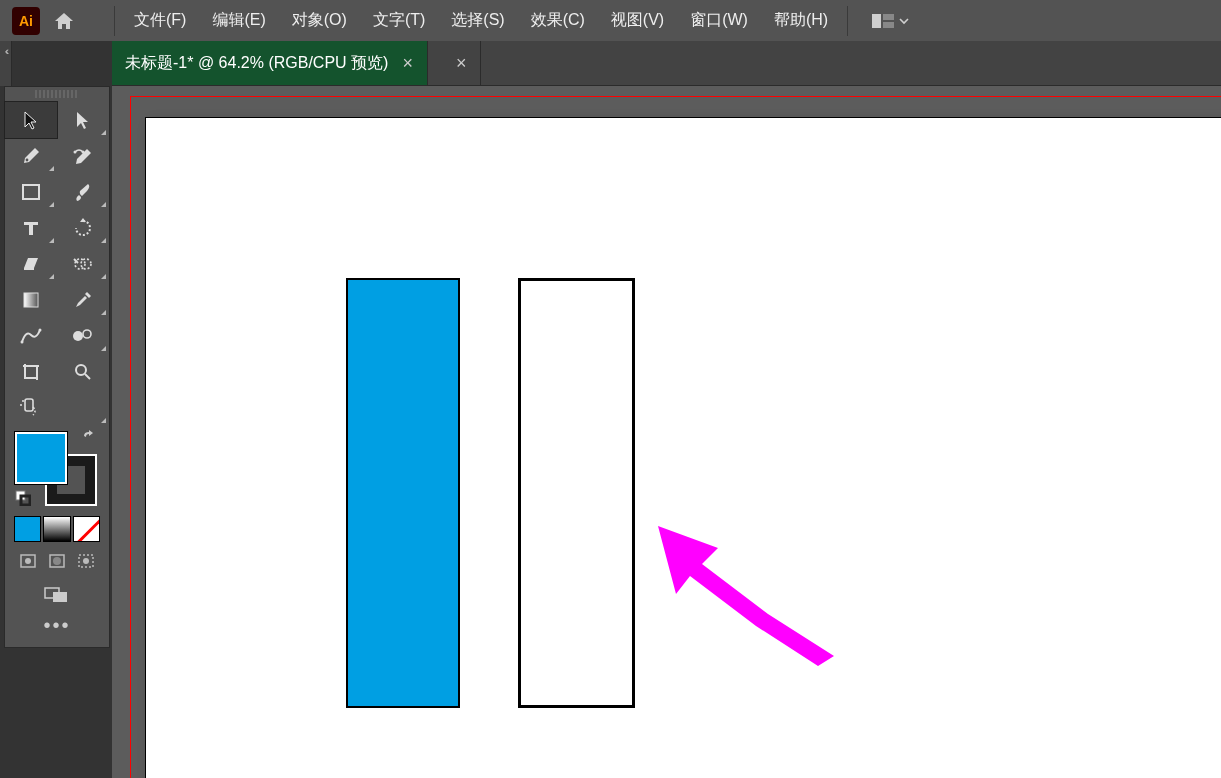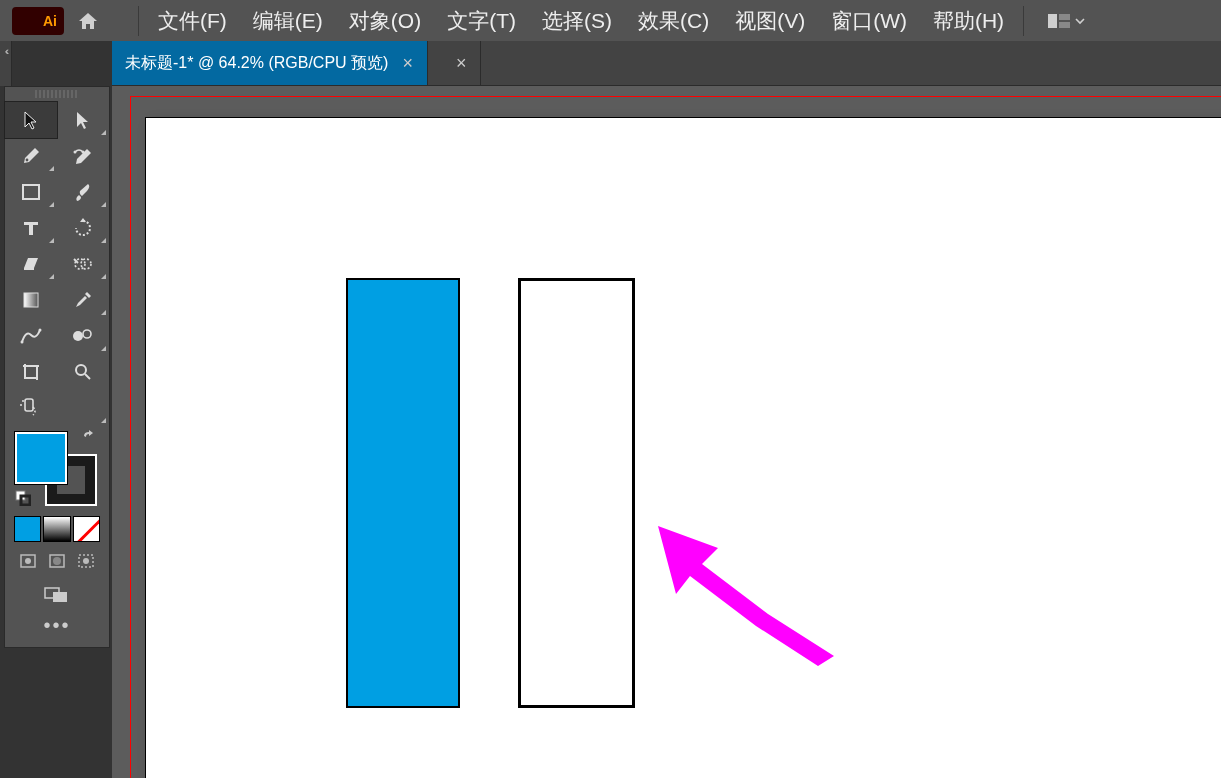--- a/index.html
+++ b/index.html
@@ -1,29 +1,29 @@
 <!DOCTYPE html>
 <html><head>
 <meta charset="utf-8">
 <style>
   html,body{margin:0;padding:0;width:1221px;height:778px;background:#333;font-family:"Microsoft YaHei",Arial,sans-serif;font-size:15px;color:#ddd;overflow:hidden;}
   
   .menubar{position:absolute;left:0;top:0;width:1221px;height:41px;background:#535353;display:flex;align-items:center;}
-  .menubar .ai-logo{width:24px;height:24px;margin:0 10px 0 12px;border:2px solid #310000;border-radius:4px;background:#310000;display:flex;align-items:center;justify-content:center;padding-left:24px;}
+  .menubar .ai-logo{width:24px;height:24px;margin:0 10px 0 12px;border:2px solid #310000;border-radius:4px;background:#310000;display:flex;align-items:center;justify-content:center;}
   .menubar .ai-logo span{color:#ff9a00;font-weight:bold;font-size:14px;font-family:Arial,sans-serif;}
   .menubar .home{width:28px;height:28px;display:flex;align-items:center;justify-content:center;cursor:pointer;margin-right:30px;}
   .menubar .sep{width:1px;height:30px;background:#3a3a3a;margin:0 6px;}
   .menu-items{display:flex;align-items:center;height:100%;}
-  .menu-item{padding:0 13px;height:100%;display:flex;align-items:center;color:#eee;cursor:pointer;font-size:21px;}
+  .menu-item{padding:0 13px;height:100%;display:flex;align-items:center;color:#eee;cursor:pointer;font-size:16px;}
   .workspace-sw{margin-left:8px;display:flex;align-items:center;cursor:pointer;padding:0 10px;height:100%;}
   .workspace-sw svg{margin-right:4px;}
   
   .doctabs{position:absolute;left:112px;top:41px;right:0;height:44px;background:#434343;display:flex;align-items:stretch;border-bottom:1px solid #2b2b2b;}
   .doctab{display:flex;align-items:center;padding:0 14px;color:#bbb;font-size:16px;cursor:pointer;position:relative;border-right:1px solid #2b2b2b;}
-  .doctab.active{background:#0369a1;color:#fff;padding-left:13px;}
+  .doctab.active{background:#14532d;color:#fff;padding-left:13px;}
   .doctab .close{margin-left:14px;color:#ccc;font-size:18px;line-height:1;cursor:pointer;font-family:Arial;}
   
   .collapse-strip{position:absolute;left:0;top:41px;width:12px;height:45px;background:#434343;display:flex;align-items:flex-start;justify-content:center;padding-top:4px;box-sizing:border-box;border-right:1px solid #2a2a2a;}
   .collapse-strip span{color:#bbb;font-size:11px;letter-spacing:-3px;}
   
   .toolbox{position:absolute;left:4px;top:86px;width:104px;background:#535353;border:1px solid #2a2a2a;}
   .tool-grab{height:8px;background:repeating-linear-gradient(90deg,#666 0 2px,#535353 2px 4px);margin:3px 30px 4px;}
   .tool-grid{display:grid;grid-template-columns:1fr 1fr;}
   .tool{height:36px;display:flex;align-items:center;justify-content:center;cursor:pointer;position:relative;}
   .tool.sel{background:#3b3b3b;outline:1px solid #222;}

